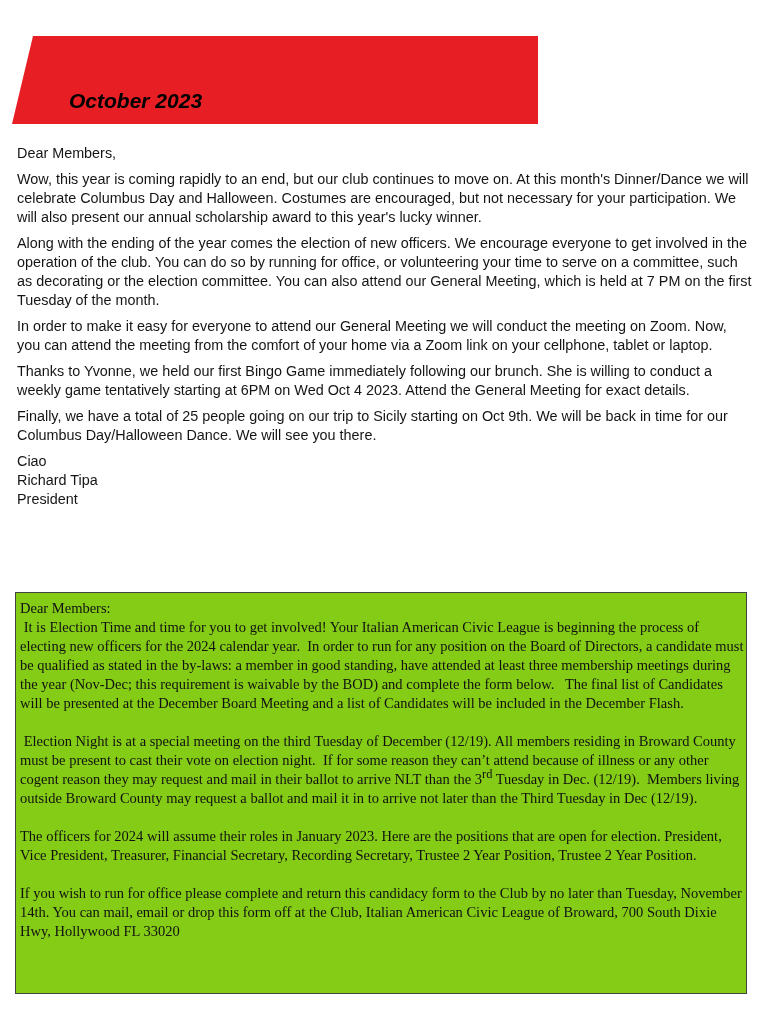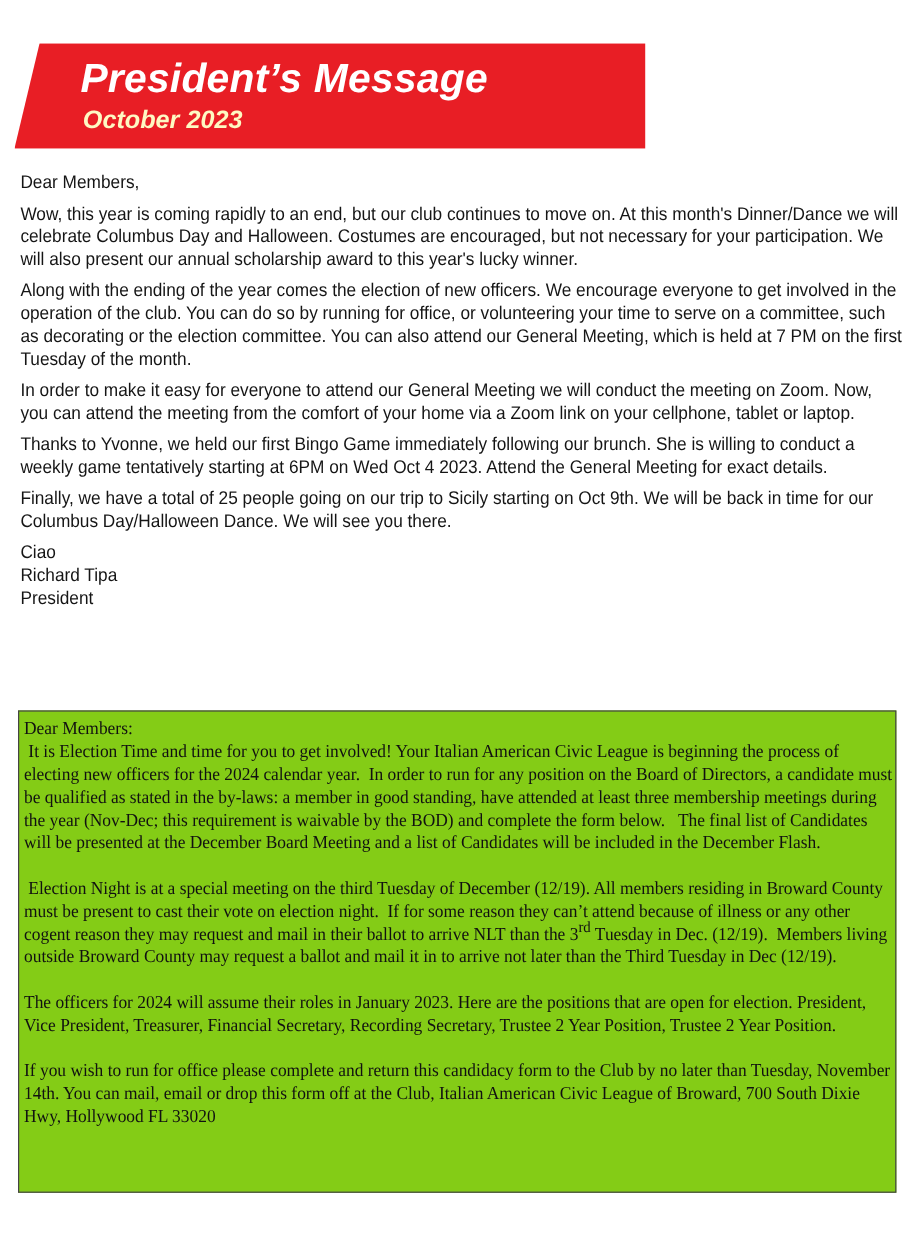--- a/index.html
+++ b/index.html
@@ -38,21 +38,21 @@
     }
     .banner-subtitle {
       position: absolute;
       left: 57px;
       top: 52px;
       font-family: "Liberation Sans", sans-serif;
       font-weight: bold;
       font-style: italic;
       font-size: 21px;
       line-height: 26px;
-      color: #fef9c3;
+      color: #000000;
       white-space: nowrap;
     }
     .message {
       position: absolute;
       left: 17px;
       top: 143px;
       width: 735px;
       font-family: "Liberation Sans", sans-serif;
       font-size: 15.3px;
       line-height: 19px;
@@ -100,21 +100,20 @@
     sup {
       font-size: 13px;
       line-height: 0;
       vertical-align: 6px;
     }
   </style>
 </head>
 <body>
 
 <div class="banner">
-  <div class="banner-title">President’s Message</div>
   <div class="banner-subtitle">October 2023</div>
 </div>
 
 <div class="message">
   <p>Dear Members,</p>
   <p>Wow, this year is coming rapidly to an end, but our club continues to move on. At this month's Dinner/Dance we will celebrate Columbus Day and Halloween. Costumes are encouraged,  but not necessary for your participation. We will also present our annual scholarship award to this year's lucky winner.</p>
   <p>Along with the ending of the year comes the election of new officers. We encourage everyone to get involved in the operation of the club. You can do so by running for office, or volunteering your time to serve on a committee, such as decorating or the election committee. You can also attend our General Meeting, which is held at 7 PM on the first Tuesday of the month.</p>
   <p>In order to make it easy for everyone to attend our General Meeting we will conduct the meeting on Zoom. Now, you can attend the meeting from the comfort of your home via a Zoom link on your cellphone, tablet or laptop.</p>
   <p>Thanks to Yvonne, we held our first Bingo Game immediately following our brunch. She is willing to conduct a weekly game tentatively starting at 6PM on Wed Oct 4 2023. Attend the General Meeting for exact details.</p>
   <p>Finally, we have a total of 25 people going on our trip to Sicily starting on Oct 9th. We will be back in time for our Columbus Day/Halloween Dance. We will see you there.</p>

